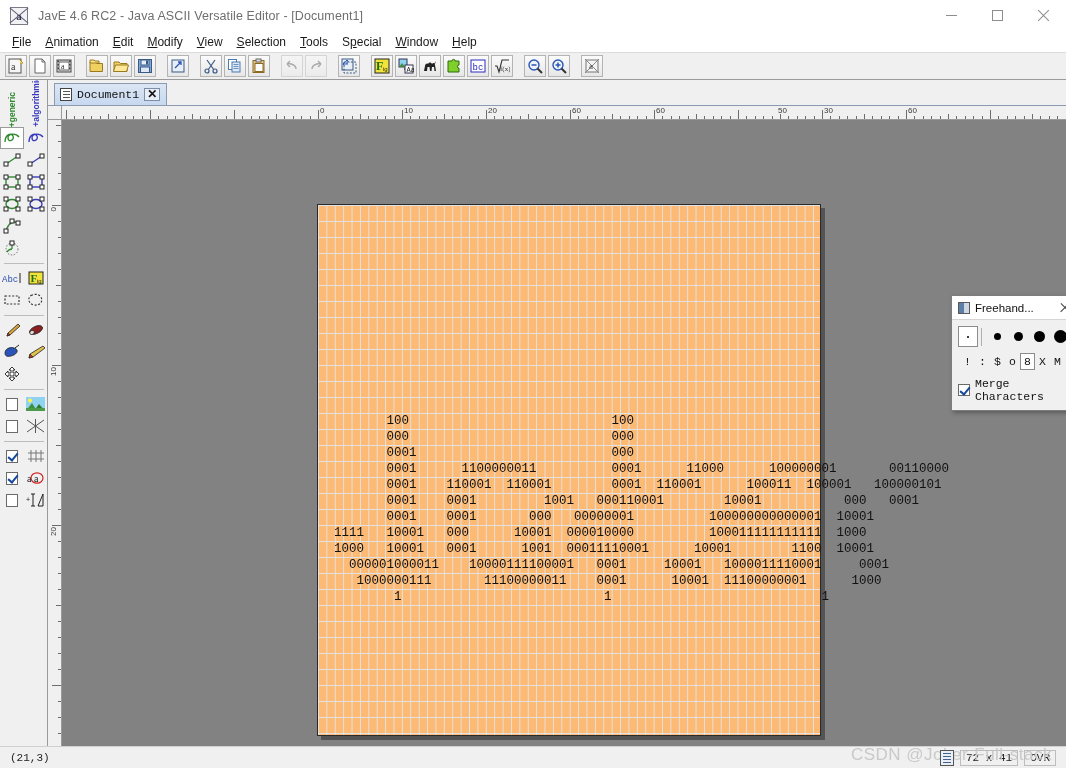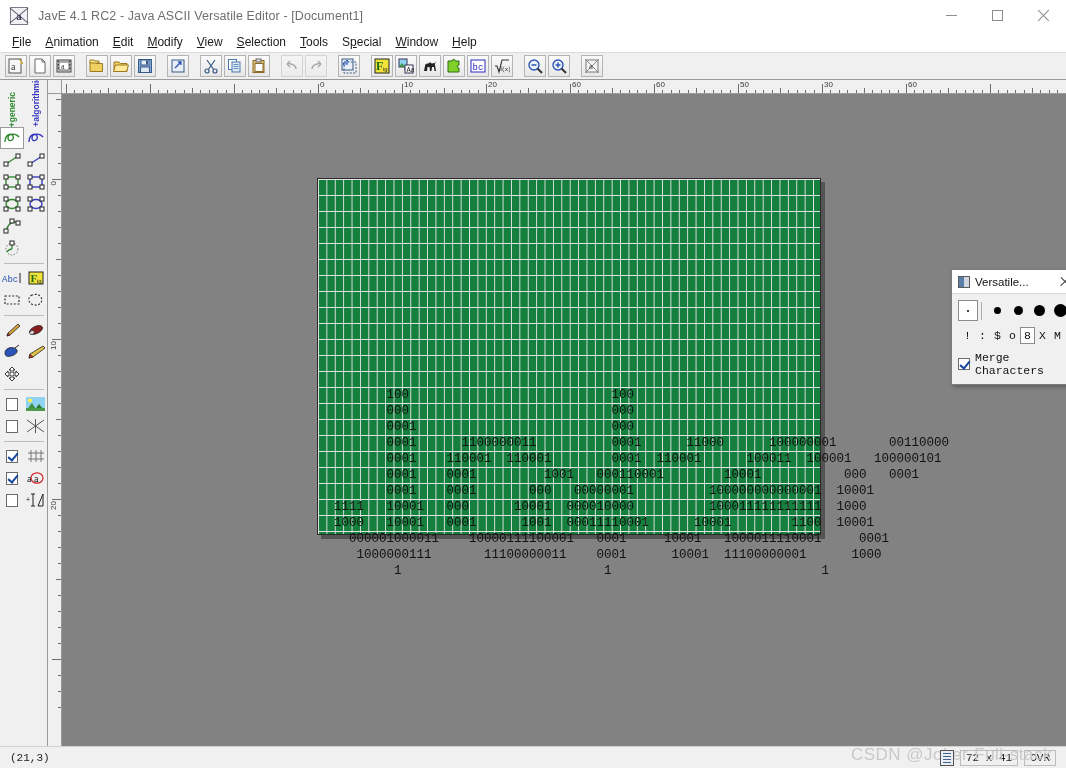--- a/index.html
+++ b/index.html
@@ -180,22 +180,22 @@
   .vruler .lbl {
     position:absolute; left:1px; font-size:8px; color:#3a3a3a;
     writing-mode:vertical-rl; transform:rotate(180deg);
   }
   .canvasarea {
     flex:1 1 auto; position:relative;
     background:#828282; overflow:hidden;
   }
   .sheet {
     position:absolute; left:255px; top:84px;
-    width:504px; height:357px;
-    background:#15803d;
+    width:504px; height:532px;
+    background:#fdba74;
     border:1px solid #2a2a2a;
     box-shadow: 4px 4px 0 rgba(0,0,0,.35);
   }
   .sheet .grid {
     position:absolute; inset:0;
     background-image:
       linear-gradient(to right, #e2e2e2 1px, transparent 1px),
       linear-gradient(to bottom, #e2e2e2 1px, transparent 1px);
     background-size: 8.4px 16px;
   }
@@ -286,21 +286,21 @@
 
 <div id="app">
 
   <div class="titlebar">
     <div class="title-icon">
       <div class="bx"></div>
         <div class="dgl"></div>
         <div class="dgr"></div>
       <div class="gl">a</div>
     </div>
-    <div class="title-text">JavE 4.1 RC2 - Java ASCII Versatile Editor - [Document1]</div>
+    <div class="title-text">JavE 4.6 RC2 - Java ASCII Versatile Editor - [Document1]</div>
     <div class="win-controls">
       <div class="win-btn min">
           <i></i>
         </div>
       <div class="win-btn max">
           <i></i>
         </div>
       <div class="win-btn close">
           <i></i>
         </div>
@@ -729,20 +729,27 @@
               <path d="M7 1 L7 13 M5 1 L9 1 M5 13 L9 13" stroke="#222" stroke-width="1"></path>
               <path d="M12 13 L17 1 L17 13 Z" fill="none" stroke="#222" stroke-width="1"></path>
               <text x="0" y="9" font-family="Liberation Sans, sans-serif" font-size="7" fill="#222">+</text>
             </svg>
         </div>
       </div>
     </div>
 
     <div class="workspace">
 
+      <div class="tabstrip">
+        <div class="tab">
+          <span class="tabicon"></span>
+          <span>Document1</span>
+          <span class="tabclose">✕</span>
+        </div>
+      </div>
 
       <div class="rulerrow">
         <div class="corner"></div>
         <div class="hruler" id="hruler">
             <div class="tick" style="height: 9px; left: 4px;"></div>
             <div class="tick" style="height: 3px; left: 12.4px;"></div>
             <div class="tick" style="height: 3px; left: 20.8px;"></div>
             <div class="tick" style="height: 3px; left: 29.2px;"></div>
             <div class="tick" style="height: 3px; left: 37.6px;"></div>
             <div class="tick" style="height: 5px; left: 46px;"></div>
@@ -819,21 +826,21 @@
             <div class="tick" style="height: 3px; left: 600.4px;"></div>
             <div class="tick" style="height: 3px; left: 608.8px;"></div>
             <div class="tick" style="height: 3px; left: 617.2px;"></div>
             <div class="tick" style="height: 3px; left: 625.6px;"></div>
             <div class="tick" style="height: 5px; left: 634px;"></div>
             <div class="tick" style="height: 3px; left: 642.4px;"></div>
             <div class="tick" style="height: 3px; left: 650.8px;"></div>
             <div class="tick" style="height: 3px; left: 659.2px;"></div>
             <div class="tick" style="height: 3px; left: 667.6px;"></div>
             <div class="tick" style="height: 9px; left: 676px;"></div>
-            <div class="lbl" style="left: 678px;">50</div>
+            <div class="lbl" style="left: 716px;">50</div>
             <div class="tick" style="height: 3px; left: 684.4px;"></div>
             <div class="tick" style="height: 3px; left: 692.8px;"></div>
             <div class="tick" style="height: 3px; left: 701.2px;"></div>
             <div class="tick" style="height: 3px; left: 709.6px;"></div>
             <div class="tick" style="height: 5px; left: 718px;"></div>
             <div class="tick" style="height: 3px; left: 726.4px;"></div>
             <div class="tick" style="height: 3px; left: 734.8px;"></div>
             <div class="tick" style="height: 3px; left: 743.2px;"></div>
             <div class="tick" style="height: 3px; left: 751.6px;"></div>
             <div class="tick" style="height: 9px; left: 760px;"></div>
@@ -918,21 +925,21 @@
         <div class="canvasarea">
 
           <div class="sheet">
             <div class="grid"></div>
             <div class="art" id="art" style="top: 208px;"><div class="ln">         100                           100</div><div class="ln">         000                           000</div><div class="ln">         0001                          000</div><div class="ln">         0001      1100000011          0001      11000      100000001       00110000</div><div class="ln">         0001    110001  110001        0001  110001      100011  100001   100000101</div><div class="ln">         0001    0001         1001   000110001        10001           000   0001</div><div class="ln">         0001    0001       000   00000001          100000000000001  10001</div><div class="ln">  1111   10001   000      10001  000010000          100011111111111  1000</div><div class="ln">  1000   10001   0001      1001  00011110001      10001        1100  10001</div><div class="ln">    000001000011    10000111100001   0001     10001   1000011110001     0001</div><div class="ln">     1000000111       11100000011    0001      10001  11100000001      1000</div><div class="ln">          1                           1                            1</div></div>
           </div>
 
           <div class="dialog">
             <div class="dlg-title">
               <span class="dlg-ico"></span>
-              <span class="dlg-name">Versatile...</span>
+              <span class="dlg-name">Freehand...</span>
               <span class="dlg-x"></span>
             </div>
             <div class="dlg-body">
               <div class="brushrow" id="brushrow">
                 <div class="brush-sel">
                     <span class="d"></span>
                   </div>
                 <div class="brush-bar"></div>
               <div class="brush">
                     <span class="d" style="width: 7px; height: 7px;"></span>

